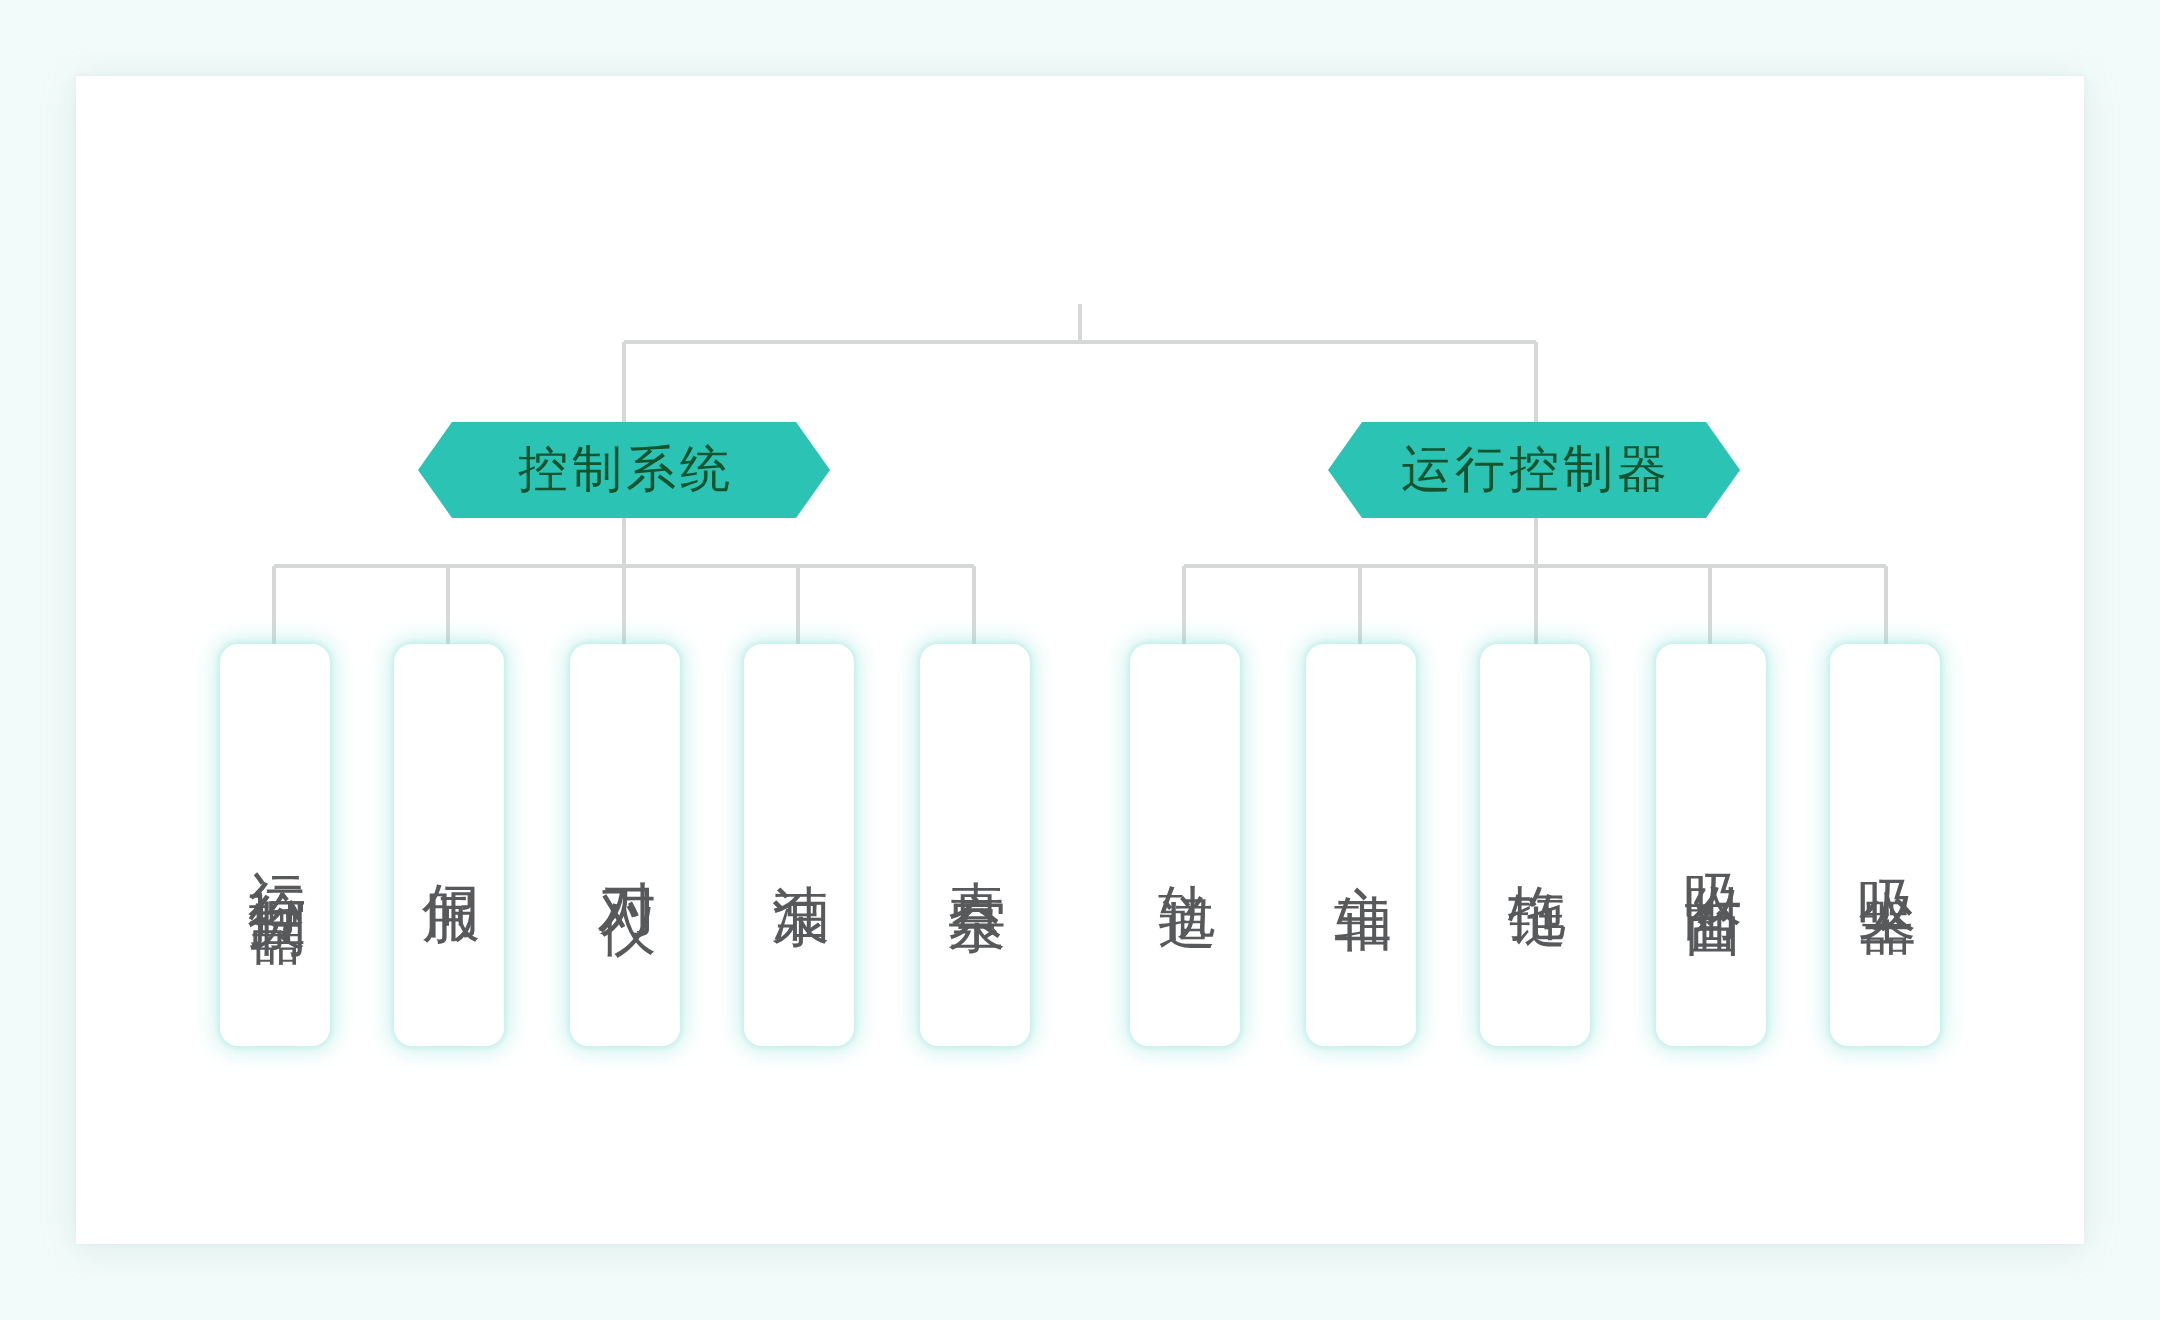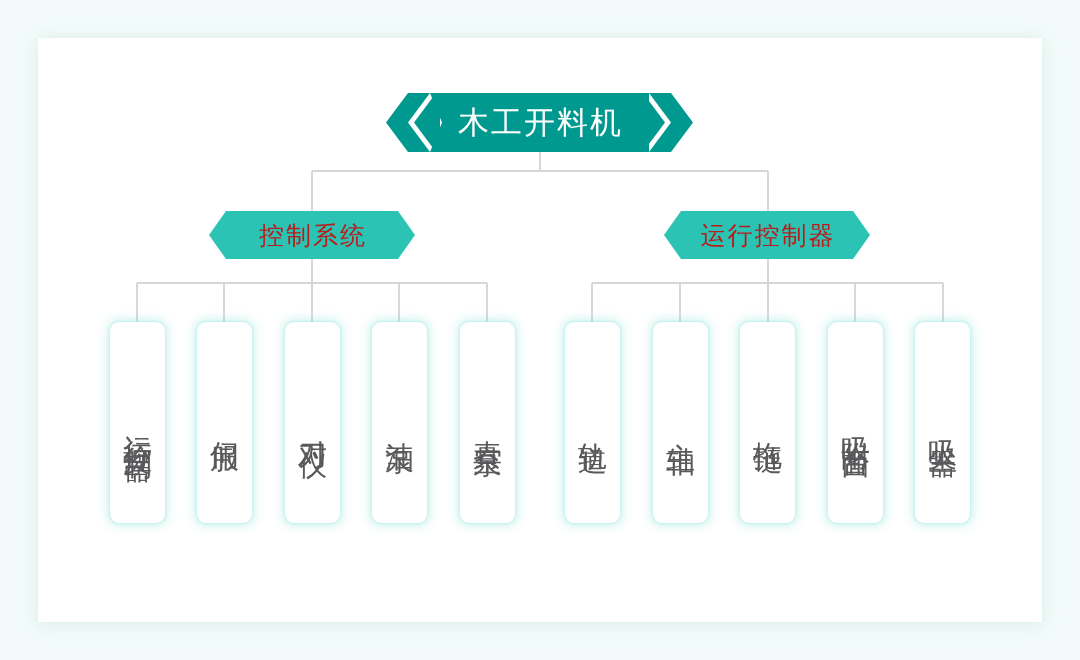--- a/index.html
+++ b/index.html
@@ -97,21 +97,21 @@
   .branch-node.right { left: 664px; }
 
   .branch-node svg { position: absolute; inset: 0; width: 100%; height: 100%; }
 
   .branch-label {
     position: absolute;
     inset: 0;
     display: flex;
     align-items: center;
     justify-content: center;
-    color: #b91c1c;
+    color: #14532d;
     font-size: 25px;
     letter-spacing: 2px;
     line-height: 1;
     padding-left: 2px;
   }
 
   
   .leaf {
     position: absolute;
     top: 322px;
@@ -163,40 +163,20 @@
 
     <line x1="768" y1="259" x2="768" y2="283"></line>
     <line x1="592" y1="283" x2="943" y2="283"></line>
     <line x1="592" y1="283" x2="592" y2="322"></line>
     <line x1="680" y1="283" x2="680" y2="322"></line>
     <line x1="768" y1="283" x2="768" y2="322"></line>
     <line x1="855" y1="283" x2="855" y2="322"></line>
     <line x1="943" y1="283" x2="943" y2="322"></line>
   </svg>
 
-  <div class="root-node">
-
-    <svg class="root-chev left" viewBox="0 0 57 59" xmlns="http://www.w3.org/2000/svg">
-      <polygon points="25,0 47,0 25,29.5 47,59 25,59 3,29.5" fill="#00998F"></polygon>
-      <polygon points="53,0 57,0 57,59 53,59 31,29.5" fill="#00998F"></polygon>
-    </svg>
-
-    <div class="root-body">
-      <svg viewBox="0 0 219 59" preserveAspectRatio="none" xmlns="http://www.w3.org/2000/svg">
-        <polygon points="0,0 219,0 219,59 0,59 12,29.5" fill="#00998F"></polygon>
-      </svg>
-    </div>
-
-    <svg class="root-chev right" viewBox="0 0 57 59" xmlns="http://www.w3.org/2000/svg">
-      <polygon points="0,0 4,0 26,29.5 4,59 0,59 0,0" fill="#00998F"></polygon>
-      <polygon points="10,0 32,0 54,29.5 32,59 10,59 32,29.5" fill="#00998F"></polygon>
-    </svg>
-
-    <div class="root-label">木工开料机</div>
-  </div>
 
   <div class="branch-node left">
     <svg viewBox="0 0 206 48" preserveAspectRatio="none" xmlns="http://www.w3.org/2000/svg">
       <polygon points="0,24 17,0 189,0 206,24 189,48 17,48" fill="#2BC4B4"></polygon>
     </svg>
     <div class="branch-label">控制系统</div>
   </div>
 
   <div class="branch-node right">
     <svg viewBox="0 0 206 48" preserveAspectRatio="none" xmlns="http://www.w3.org/2000/svg">

